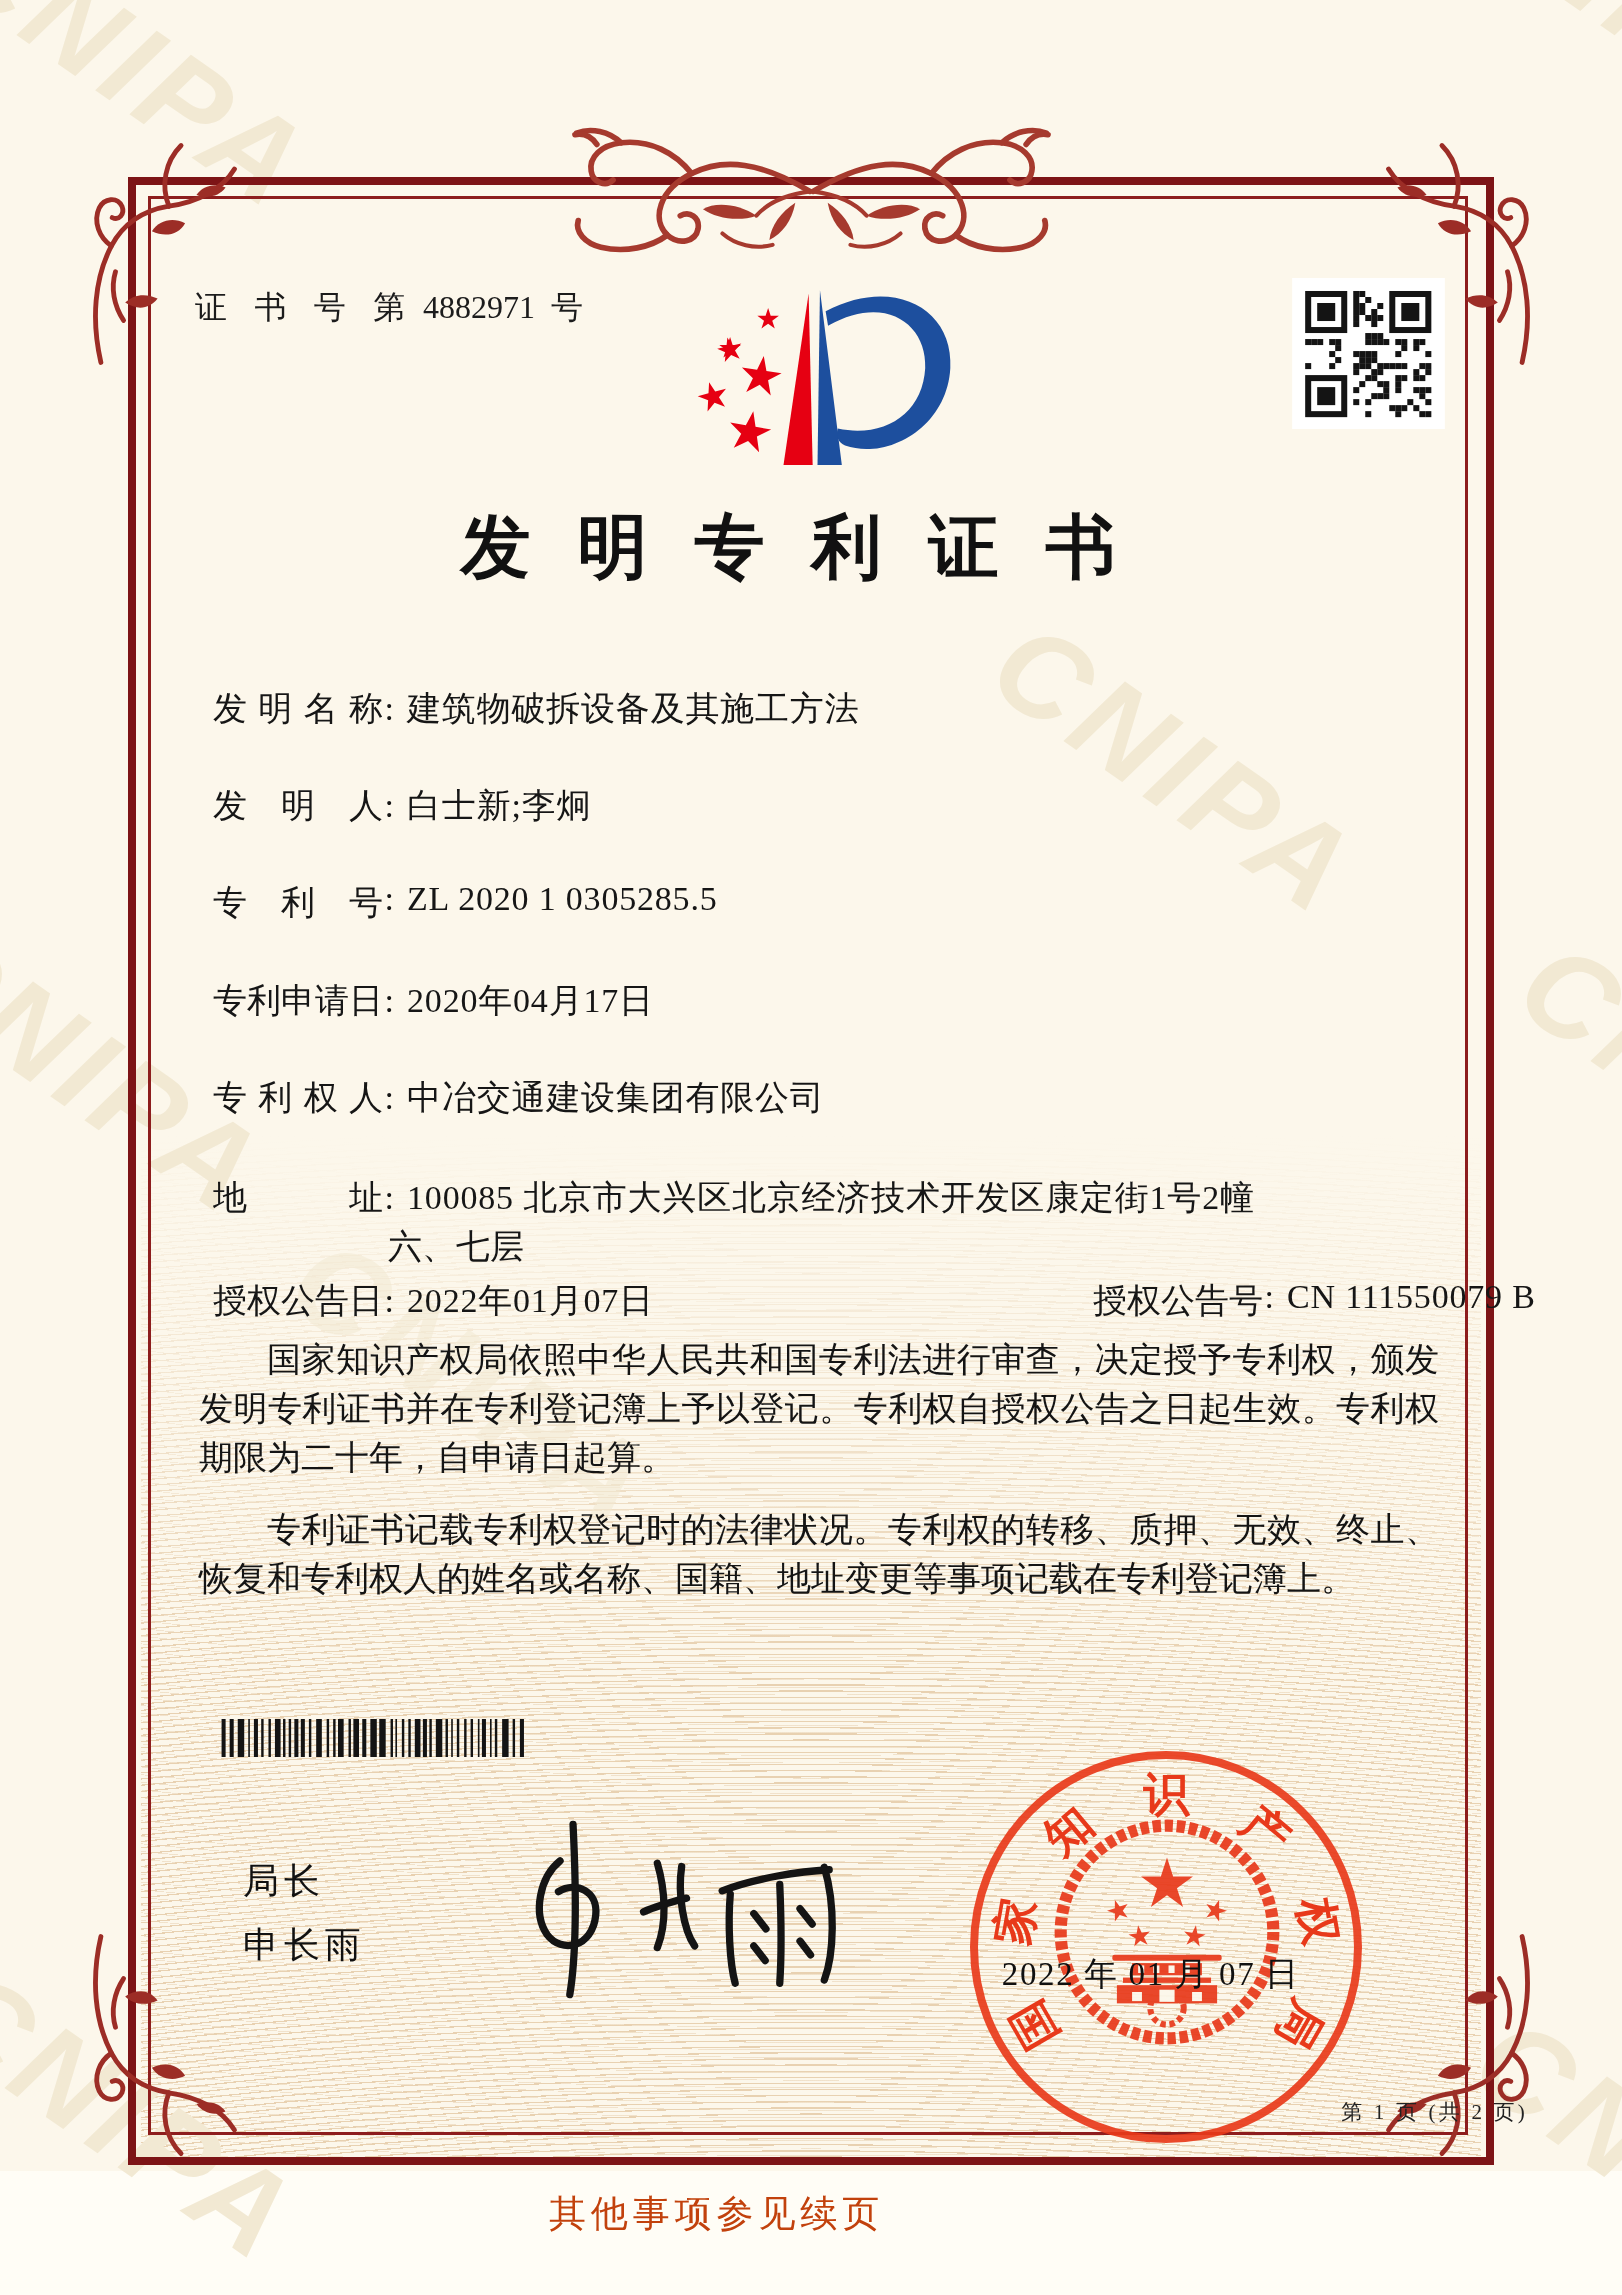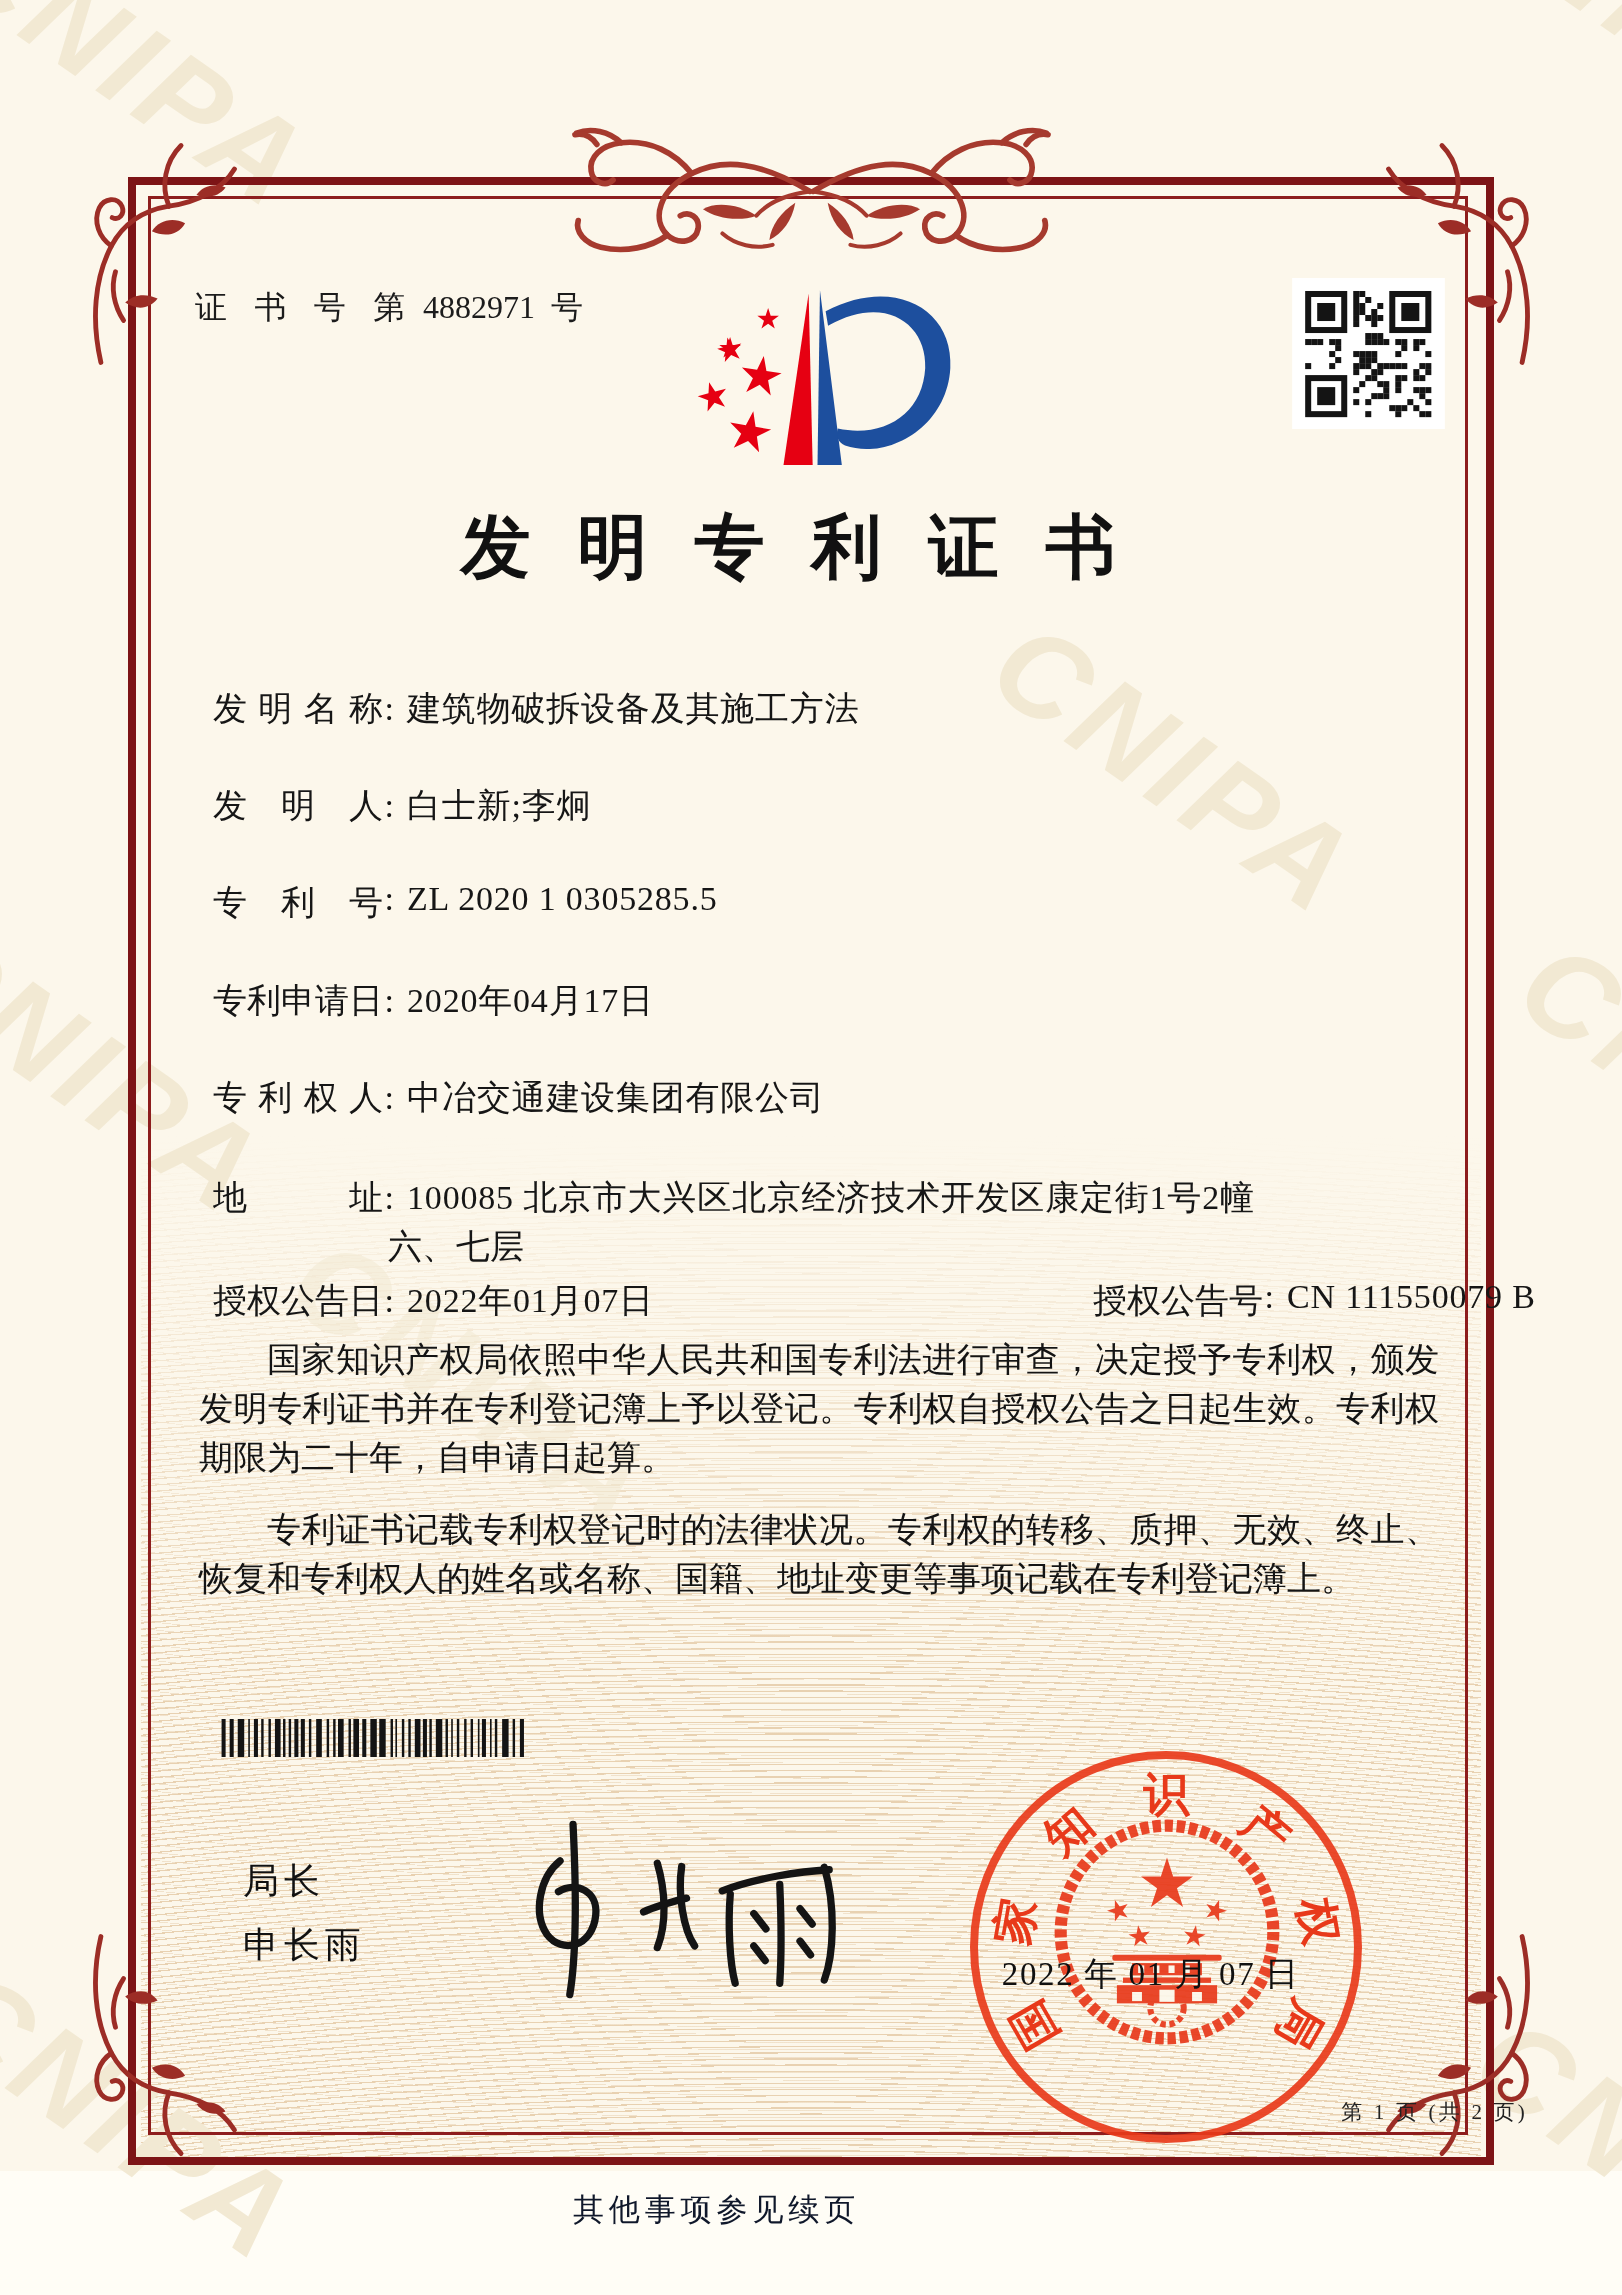--- a/index.html
+++ b/index.html
@@ -32,21 +32,21 @@
   .flabel{display:inline-block;width:170px;text-align:justify;text-align-last:justify;vertical-align:top;}
   .fcolon{display:inline-block;margin:0 13px 0 1.6px;}
   .fval{letter-spacing:0.8px;}
   .addr2{position:absolute;left:388px;font-size:34px;color:#161616;}
   .grant-col{position:absolute;left:880px;top:0;}
   .paras{position:absolute;left:199px;top:1335px;width:1240px;z-index:5;}
   .paras p{margin:0 0 23px 0;font-size:34px;line-height:49px;text-align:justify;
       text-indent:68px;color:#141414;}
   .signer{left:243px;font-size:36px;color:#111;letter-spacing:4.9px;}
   .page-info{left:0;top:2098px;width:1528px;text-align:right;font-size:21px;color:#222;letter-spacing:3.2px;}
-  .footer-note{left:0;top:2189px;width:1433px;text-align:center;font-size:31px;color:#0f172a;
+  .footer-note{left:0;top:2189px;width:1433px;text-align:center;font-size:37px;color:#c2410c;
       letter-spacing:4.9px;z-index:5;}
 
   
   .seal{position:absolute;left:970px;top:1751px;width:393px;height:393px;z-index:5;}
   .seal-ring{position:absolute;left:0;top:0;width:376px;height:376px;border:8px solid #e8391a;
       border-radius:50%;opacity:.92;}
   .seal-char{position:absolute;left:50%;top:50%;font-size:46px;font-weight:bold;color:#e8391a;
       font-family:"Liberation Serif","DejaVu Serif",serif;}
   .seal-date{position:absolute;left:46%;top:201px;transform:translateX(-50%);font-size:33px;
       color:#101010;white-space:nowrap;letter-spacing:1.6px;z-index:6;}

